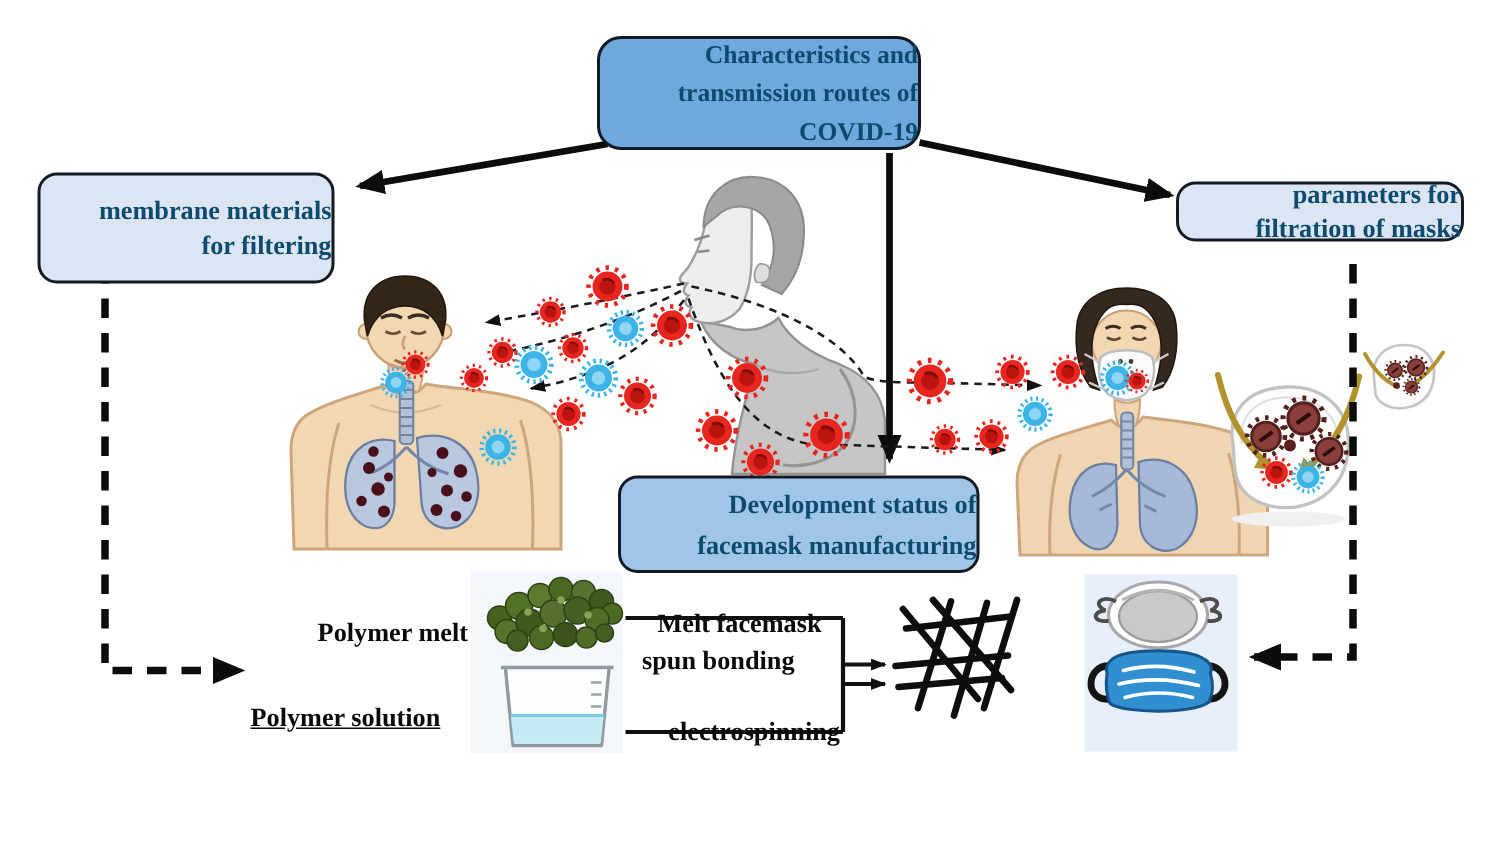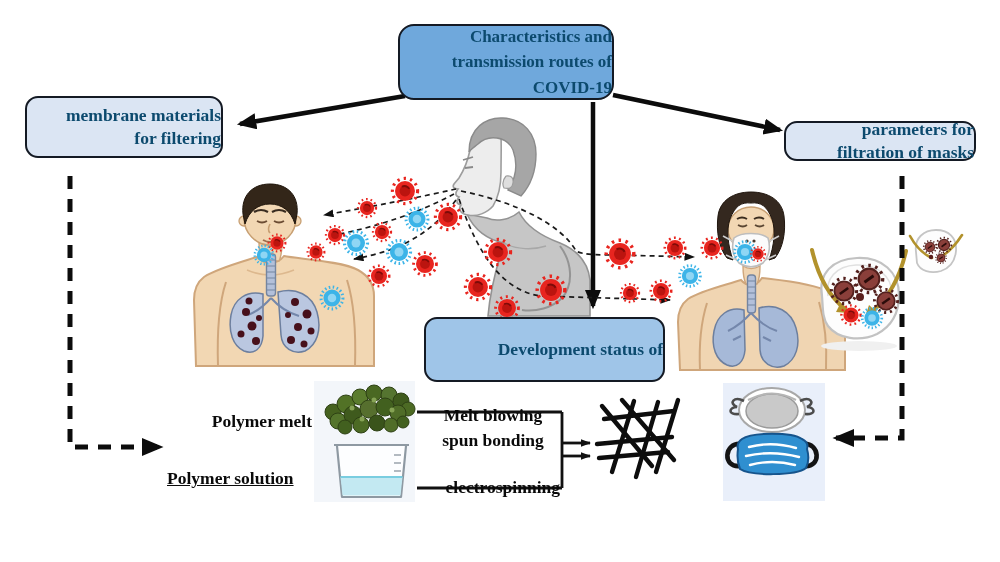--- a/index.html
+++ b/index.html
@@ -258,33 +258,34 @@
       <path d="M749 447 Q772 441 796 448 M746 456 Q772 450 799 457 M750 465 Q772 459 795 465" fill="none" stroke="#ffffff" stroke-width="2.4" stroke-linecap="round"></path>
     </g>
   </svg>
 
   <div class="box primary" style="left:398px;top:24px;width:216px;height:76px;">
     <span class="bl">Characteristics and</span>
     <span class="bl">transmission routes of</span>
     <span class="bl">COVID-19</span>
   </div>
 
-  <div class="box secondary" style="left:25px;top:96px;width:198px;height:62px;">
+  <div class="box secondary" style="left:25px;top:115px;width:198px;height:74px;">
     <span class="bl">membrane materials</span>
     <span class="bl">for filtering</span>
   </div>
 
   <div class="box secondary" style="left:784px;top:121px;width:192px;height:40px;">
     <span class="bl">parameters for</span>
     <span class="bl">filtration of masks</span>
   </div>
 
-  <div class="box mid" style="left:424px;top:317px;width:241px;height:65px;">
+  <div class="box mid" style="left:412px;top:317px;width:241px;height:65px;">
     <span class="bl">Development status of</span>
+    <span class="bl">facemask manufacturing</span>
   </div>
 
   <div class="lbl" style="left:200px;top:395px;width:112px;text-align:right;">Polymer melt</div>
   <div class="lbl" style="left:167px;top:452px;width:144px;text-align:left;text-decoration:underline;">Polymer solution</div>
-  <div class="lbl" style="left:428px;top:389px;width:130px;text-align:center;">Melt blowing</div>
-  <div class="lbl" style="left:428px;top:414px;width:130px;text-align:center;">spun bonding</div>
+  <div class="lbl" style="left:428px;top:389px;width:130px;text-align:center;">Melt facemask</div>
+  <div class="lbl" style="left:428px;top:414px;width:130px;text-align:left;">spun bonding</div>
   <div class="lbl" style="left:424px;top:461px;width:136px;text-align:right;">electrospinning</div>
 
 </div>
 
 </body></html>

